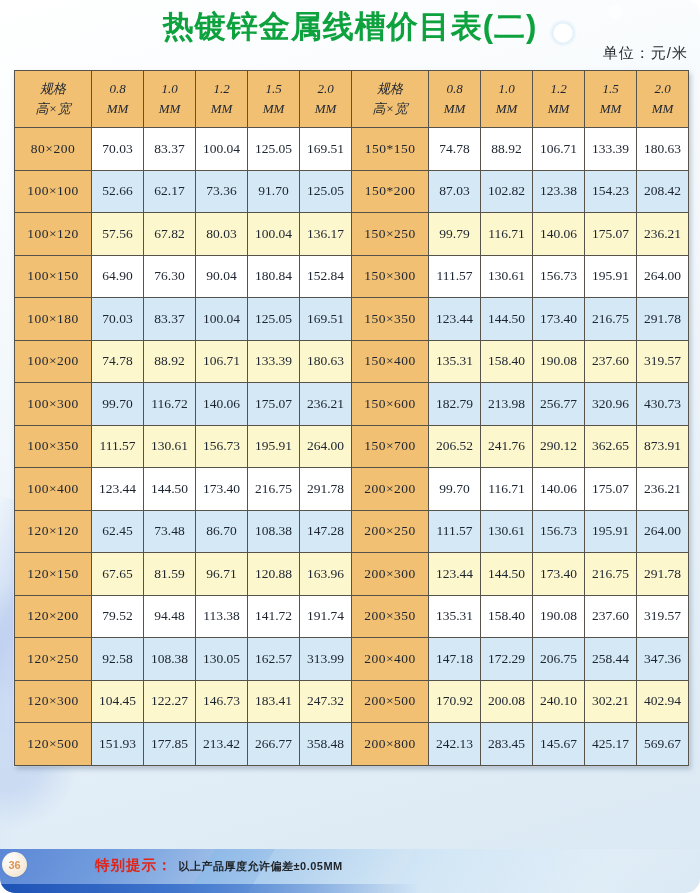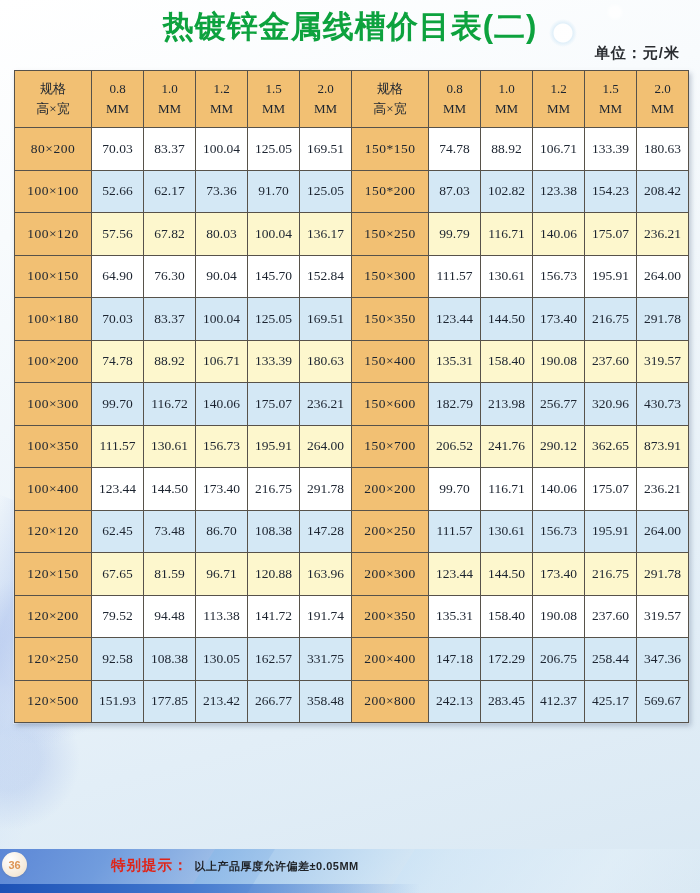--- a/index.html
+++ b/index.html
@@ -2,20 +2,21 @@
 <html style="--accent_green: #0da23e; --header_orange: #f2c073; --row_white: #ffffff; --row_blue: #d4e8f5; --row_yellow: #fdf7cd; --note_red: #e02418;"><head>
 <meta charset="utf-8">
 <style>
   * { margin:0; padding:0; box-sizing:border-box; }
   html,body { width:700px; height:893px; }
   body { font-family:"Liberation Sans", sans-serif; }
 
   .page {
     position:relative; width:700px; height:893px; overflow:hidden;
     background: linear-gradient(165deg,#ffffff 0%,#f8fbfd 22%,#eef5fa 48%,#e2eef7 75%,#d9e8f3 100%);
+    border-radius: 15px;
   }
   .bg-decor {
     position:absolute; inset:0; pointer-events:none;
     background:
       radial-gradient(circle at 563px 33px, rgba(255,255,255,.95) 0 9px, rgba(205,230,246,.55) 10px, rgba(205,230,246,0) 14px),
       radial-gradient(circle at 648px 88px, rgba(215,238,250,0) 13px, rgba(185,218,240,.55) 14px, rgba(185,218,240,0) 18px),
       radial-gradient(circle at 475px 118px, rgba(255,255,255,.8) 0 6px, rgba(255,255,255,0) 10px),
       radial-gradient(circle at 615px 12px, rgba(255,255,255,.8) 0 5px, rgba(255,255,255,0) 9px),
       radial-gradient(circle at 80px 320px, rgba(214,234,248,.5) 0 34px, rgba(214,234,248,0) 70px),
       radial-gradient(circle at 40px 660px, rgba(182,198,238,.45) 0 40px, rgba(182,198,238,0) 85px),
@@ -26,43 +27,43 @@
     transform:rotate(22deg); pointer-events:none;
     background:linear-gradient(90deg, rgba(150,172,228,0) 0%, rgba(158,184,236,.38) 35%, rgba(198,218,245,.28) 62%, rgba(198,218,245,0) 100%);
   }
 
   .page-title {
     position:absolute; top:6px; left:0; width:100%;
     text-align:center; font-size:31px; font-weight:700; letter-spacing:1px;
     color:var(--accent_green, #0da23e);
   }
   .unit-label {
-    position:absolute; top:44px; right:20px;
-    font-size:15px; font-weight:700; color:#2a2d31; letter-spacing:1px;
+    position:absolute; top:44px; right:12px;
+    font-size:15px; font-weight:400; color:#2a2d31; letter-spacing:1px;
   }
 
   table.price-table {
     position:absolute; left:14px; top:70px; width:674px;
     border-collapse:collapse; table-layout:fixed;
     box-shadow: 2px 3px 5px rgba(80,100,130,.35), 0 0 0 1px rgba(255,255,255,.45);
     font-family:"Liberation Serif","DejaVu Serif", serif;
   }
   .price-table col.c-spec { width:77px; }
   .price-table col.c-val  { width:52px; }
   .price-table th, .price-table td {
     border:1px solid #57524a; text-align:center; vertical-align:middle;
     color:#1c2430; font-weight:400;
   }
   .price-table thead tr { height:57px; }
   .price-table tbody tr { height:42.5px; }
   .price-table th {
     background:var(--header_orange, #f2c073);
     font-size:13px; line-height:1.55; font-weight:400;
   }
-  .price-table th span { display:block; }
+  .price-table th span { display:block;font-style:italic; }
   .price-table td.spec {
     background:var(--header_orange, #f2c073);
     font-size:13.5px; letter-spacing:.5px;
   }
   .price-table td.val { font-size:13.5px; }
   tr.row-white  td.val { background:var(--row_white, #ffffff); }
   tr.row-blue   td.val { background:var(--row_blue, #d4e8f5); }
   tr.row-yellow td.val { background:var(--row_yellow, #fdf7cd);margin-top:22px; }
 
   .bottom-band { position:absolute; left:0; bottom:0; width:700px; height:44px; overflow:hidden; pointer-events:none; }
@@ -79,21 +80,21 @@
     position:absolute; left:2px; top:852px; width:25px; height:25px; border-radius:50%;
     background:radial-gradient(circle at 35% 30%, #ffffff 0%, #f6ecdd 60%, #ecdcc4 100%);
     display:flex; align-items:center; justify-content:center;
     font-size:11px; font-weight:700; color:#dd9555;
     box-shadow:0 1px 2px rgba(100,110,140,.3);
   }
   .special-note {
     position:absolute; left:95px; top:856px; display:flex; align-items:baseline; gap:6px;
     white-space:nowrap;
   }
-  .note-prefix { font-size:14.5px; font-weight:700; color:var(--note_red, #e02418); letter-spacing:1px;margin-left:16px; }
+  .note-prefix { font-size:14.5px; font-weight:700; color:var(--note_red, #e02418); letter-spacing:1px; }
   .note-text { font-size:11px; font-weight:600; color:#1f2226; letter-spacing:.5px; }
 </style>
 </head>
 <body>
 
 <div class="page">
   <div class="bg-decor"></div>
   <div class="streak-left"></div>
 
   <h1 class="page-title">热镀锌金属线槽价目表(二)</h1>
@@ -207,21 +208,21 @@
           <td class="val">116.71</td>
           <td class="val">140.06</td>
           <td class="val">175.07</td>
           <td class="val">236.21</td>
         </tr>
         <tr class="row-white">
           <td class="spec">100×150</td>
           <td class="val">64.90</td>
           <td class="val">76.30</td>
           <td class="val">90.04</td>
-          <td class="val">145.70</td>
+          <td class="val">180.84</td>
           <td class="val">152.84</td>
           <td class="spec">150×300</td>
           <td class="val">111.57</td>
           <td class="val">130.61</td>
           <td class="val">156.73</td>
           <td class="val">195.91</td>
           <td class="val">264.00</td>
         </tr>
         <tr class="row-blue">
           <td class="spec">100×180</td>
@@ -334,39 +335,53 @@
           <td class="val">190.08</td>
           <td class="val">237.60</td>
           <td class="val">319.57</td>
         </tr>
         <tr class="row-blue">
           <td class="spec">120×250</td>
           <td class="val">92.58</td>
           <td class="val">108.38</td>
           <td class="val">130.05</td>
           <td class="val">162.57</td>
-          <td class="val">331.75</td>
+          <td class="val">313.99</td>
           <td class="spec">200×400</td>
           <td class="val">147.18</td>
           <td class="val">172.29</td>
           <td class="val">206.75</td>
           <td class="val">258.44</td>
           <td class="val">347.36</td>
+        </tr>
+        <tr class="row-yellow">
+          <td class="spec">120×300</td>
+          <td class="val">104.45</td>
+          <td class="val">122.27</td>
+          <td class="val">146.73</td>
+          <td class="val">183.41</td>
+          <td class="val">247.32</td>
+          <td class="spec">200×500</td>
+          <td class="val">170.92</td>
+          <td class="val">200.08</td>
+          <td class="val">240.10</td>
+          <td class="val">302.21</td>
+          <td class="val">402.94</td>
         </tr>
         <tr class="row-blue">
           <td class="spec">120×500</td>
           <td class="val">151.93</td>
           <td class="val">177.85</td>
           <td class="val">213.42</td>
           <td class="val">266.77</td>
           <td class="val">358.48</td>
           <td class="spec">200×800</td>
           <td class="val">242.13</td>
           <td class="val">283.45</td>
-          <td class="val">412.37</td>
+          <td class="val">145.67</td>
           <td class="val">425.17</td>
           <td class="val">569.67</td>
         </tr>
       </tbody>
   </table>
 
   <div class="bottom-band">
     <div class="s1"></div>
       <div class="s2"></div>
       <div class="s3"></div>

